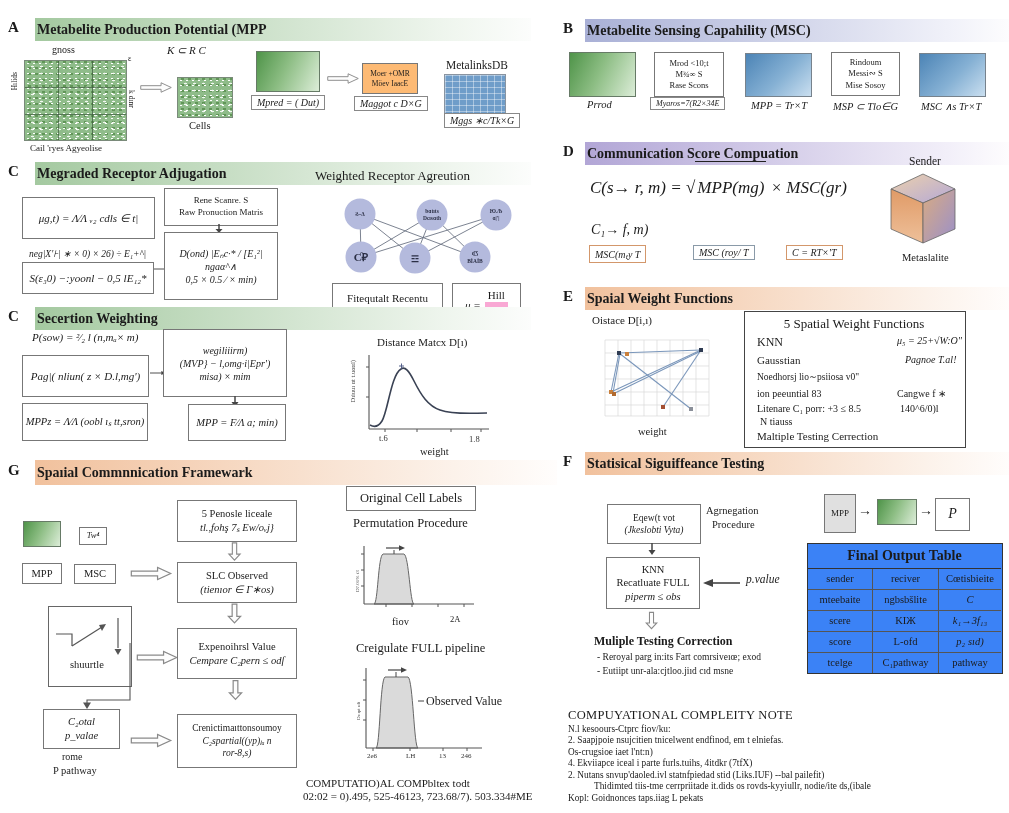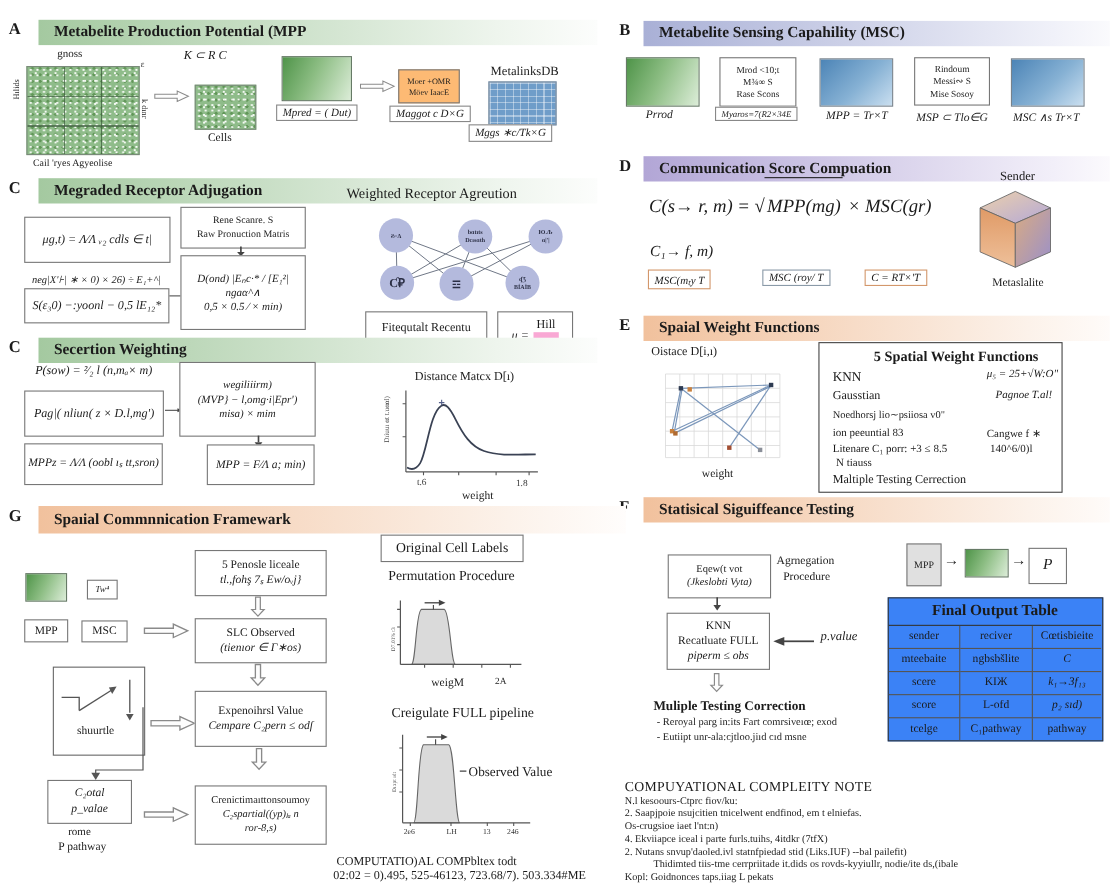--- a/index.html
+++ b/index.html
@@ -1,20 +1,20 @@
 <!DOCTYPE html>
 <html><head>
 <meta charset="utf-8">
 <style>
   html,body{margin:0;padding:0;background:#fff;}
   .stage{position:relative;width:1009px;height:813px;background:#fff;overflow:hidden;
          font-family:"Liberation Serif",serif;color:#1b1b1b;}
   .abs{position:absolute;}
   .pl{position:absolute;font-weight:bold;font-size:15px;font-family:"Liberation Serif",serif;}
-  .hdr{position:absolute;height:23px;line-height:23px;padding-left:14px;font-weight:bold;
+  .hdr{position:absolute;height:23px;line-height:23px;padding-left:2px;font-weight:bold;
        font-size:14px;white-space:nowrap;}
   .hdr.green{background:linear-gradient(to right,#a4c9a0,#eef5ed 82%,#fcfdfc);}
   .hdr.blue{background:linear-gradient(to right,#a9b0d6,#f0f1f9 85%,#fdfdfe);}
   .hdr.purple{background:linear-gradient(to right,#b2a6d6,#f2eff9 85%,#fefdfe);}
   .hdr.orange{background:linear-gradient(to right,#f1c19d,#fcf2ea 80%,#fffdfc);}
   .txt{position:absolute;white-space:nowrap;}
   .it{font-style:italic;}
   .bx{position:absolute;border:1px solid #777;background:#fff;display:flex;flex-direction:column;
       align-items:center;justify-content:center;text-align:center;line-height:1.3;}
   .lbx{position:absolute;border:1px solid #888;background:#fff;white-space:nowrap;
@@ -70,21 +70,21 @@
   <svg style="left:327px;top:71px" width="32" height="15" viewBox="0 0 44 16">
       <path d="M1 5.5 H29 V1.5 L43 8 L29 14.5 V10.5 H1 Z" fill="#fdfdfd" stroke="#8a8a8a" stroke-width="1.3"></path>
     </svg>
   <div class="bx" style="left:362px;top:63px;width:54px;height:29px;background:#fdba74;font-size:7.5px">
     <span>Moer +OMR</span>
     <span>Möev IaacE</span>
   </div>
   <div class="lbx it" style="left:354px;top:96px">Maggot c D×G</div>
   <div class="txt" style="left:446px;top:59px;font-size:11.5px">MetalinksDB</div>
   <div class="dbbox" style="left:444px;top:74px;width:60px;height:38px"></div>
-  <div class="lbx it" style="left:426px;top:113px">Mggs ∗c/Tk×G</div>
+  <div class="lbx it" style="left:444px;top:113px">Mggs ∗c/Tk×G</div>
 
   <div class="pl" style="left:563px;top:20px">B</div>
   <div class="hdr blue" style="left:585px;top:19px;width:424px">Metabelite Sensing Capahility (MSC)</div>
   <div class="gbox" style="left:569px;top:52px;width:65px;height:43px"></div>
   <div class="txt it" style="left:587px;top:99px;font-size:10.5px">Prrod</div>
   <div class="bx" style="left:654px;top:52px;width:68px;height:43px;font-size:8.5px">
     <span>Mrod &lt;10;t</span>
     <span>M¾∞ S</span>
     <span>Rase Scons</span>
   </div>
@@ -259,21 +259,21 @@
         <rect x="102" y="12" width="4" height="4" fill="#2e3b52"></rect>
       <rect x="28" y="16" width="4" height="4" fill="#c9803c"></rect>
         <rect x="12" y="54" width="4" height="4" fill="#c9803c"></rect>
       <rect x="15" y="56" width="4" height="4" fill="#b06a2f"></rect>
         <rect x="64" y="69" width="4" height="4" fill="#a34f33"></rect>
       <rect x="92" y="71" width="4" height="4" fill="#8a8f99"></rect>
     </g>
   </svg>
   <div class="txt" style="left:638px;top:426px;font-size:10.5px">weight</div>
   <div class="abs" style="left:744px;top:311px;width:220px;height:135px;border:1.5px solid #444;background:#fff"></div>
-  <div class="txt" style="left:764px;top:316px;width:180px;text-align:right;font-weight:bold;font-size:13px">5 Spatial Weight Functions</div>
+  <div class="txt" style="left:764px;top:316px;width:180px;text-align:center;font-weight:normal;font-size:13px">5 Spatial Weight Functions</div>
   <div class="txt" style="left:757px;top:335px;font-size:12px">KNN</div>
   <div class="txt" style="left:757px;top:354px;font-size:11px">Gausstian</div>
   <div class="txt" style="left:757px;top:371px;font-size:9.5px">Noedhorsj lio∼psiiosa v0"</div>
   <div class="txt" style="left:757px;top:388px;font-size:10px">ion peeuntial 83</div>
   <div class="txt" style="left:757px;top:403px;font-size:10px">Litenare C₁ porr: +3 ≤ 8.5</div>
   <div class="txt" style="left:760px;top:416px;font-size:10px">N tiauss</div>
   <div class="txt" style="left:757px;top:430px;font-size:11px">Maltiple Testing Cerrection</div>
   <div class="txt it" style="left:897px;top:335px;font-size:10px">μ₅ = 25+√W:O"</div>
   <div class="txt it" style="left:905px;top:354px;font-size:10px">Pagnoe T.al!</div>
   <div class="txt" style="left:897px;top:388px;font-size:10px">Cangwe f ∗</div>
@@ -408,21 +408,21 @@
   <div class="txt" style="left:353px;top:516px;font-size:12.5px">Permutation Procedure</div>
   <svg style="left:352px;top:540px" width="126" height="72" viewBox="0 0 126 72">
     <path d="M22 64 C26 64 26 16 31 14 L52 14 C57 16 58 64 62 64 Z" fill="#dadada" stroke="#666" stroke-width="1"></path>
     <path d="M12 6 V64 M12 64 H122" stroke="#555" fill="none" stroke-width="1.1"></path>
     <path d="M12 14 h-3 M12 30 h-3 M12 46 h-3 M34 64 v3 M60 64 v3 M86 64 v3 M112 64 v3" stroke="#555" stroke-width="1"></path>
     <path d="M34 8 H48" stroke="#444" stroke-width="1.2"></path>
       <path d="M53 8 l-6 -2.7 v5.4 z" fill="#444"></path>
     <path d="M42 10 V14" stroke="#444" stroke-width="1"></path>
     <text transform="rotate(-90 7 52)" x="7" y="52" font-size="5" fill="#555">D7.01% t3</text>
   </svg>
-  <div class="txt" style="left:392px;top:616px;font-size:10.5px">weigM</div>
+  <div class="txt" style="left:392px;top:616px;font-size:10.5px">fiov</div>
   <div class="txt" style="left:450px;top:614px;font-size:8.5px">2A</div>
   <div class="txt" style="left:356px;top:641px;font-size:12.5px">Creigulate FULL pipeline</div>
   <svg style="left:352px;top:660px" width="136" height="100" viewBox="0 0 136 100">
     <path d="M24 88 C28 88 28 20 33 17 L56 17 C61 19 62 88 66 88 Z" fill="#dadada" stroke="#666" stroke-width="1"></path>
     <path d="M14 8 V88 M14 88 H130" stroke="#555" fill="none" stroke-width="1.1"></path>
     <path d="M14 20 h-3 M14 40 h-3 M14 60 h-3 M21 88 v3 M58 88 v3 M91 88 v3 M115 88 v3" stroke="#555" stroke-width="1"></path>
     <path d="M36 10 H50" stroke="#444" stroke-width="1.2"></path>
       <path d="M55 10 l-6 -2.7 v5.4 z" fill="#444"></path>
     <path d="M44 12 V17" stroke="#444" stroke-width="1"></path>
     <path d="M66 41 H72" stroke="#444" stroke-width="1"></path>

